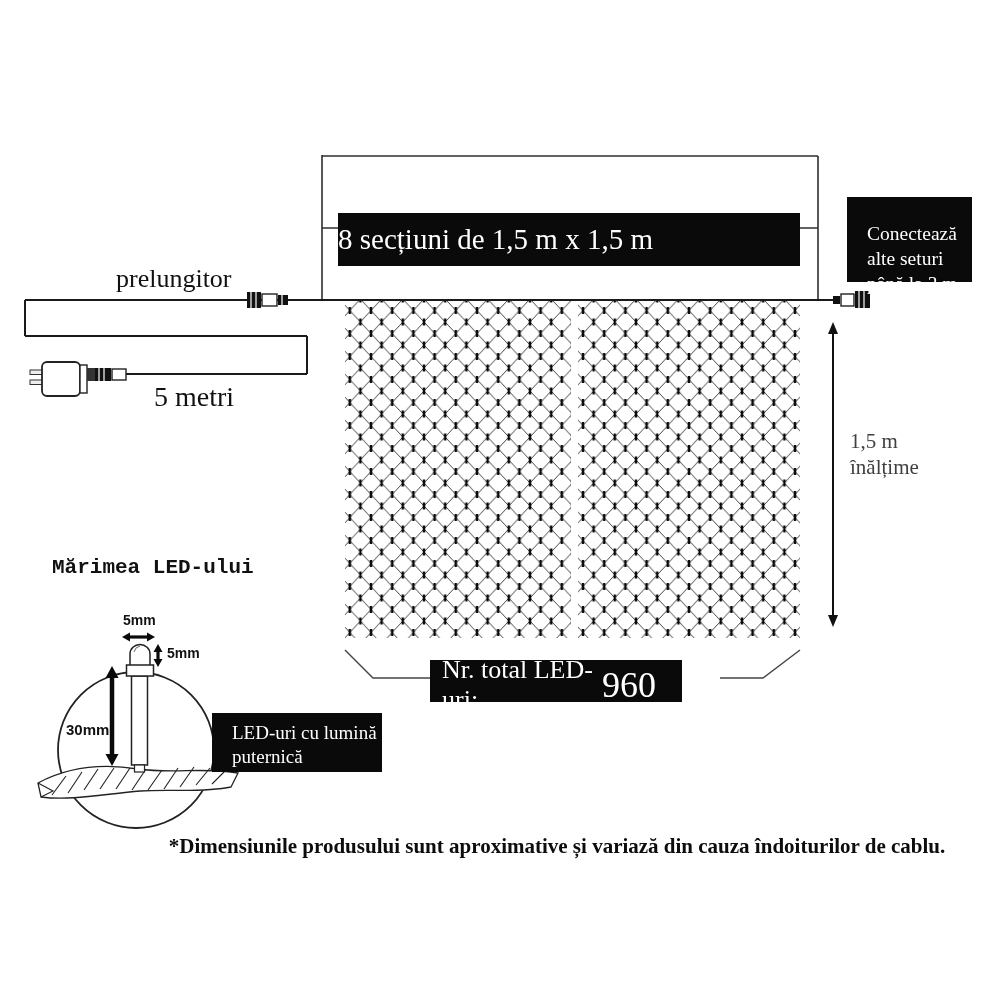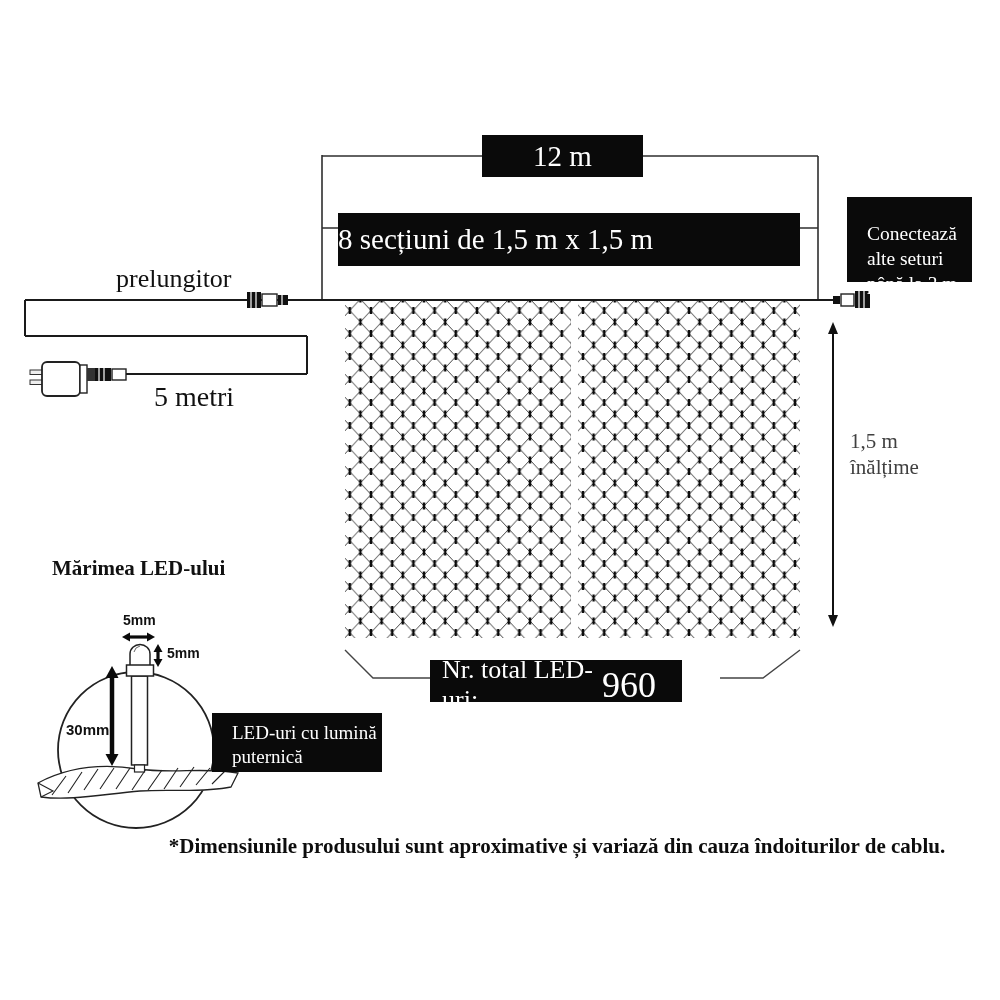--- a/index.html
+++ b/index.html
@@ -14,21 +14,21 @@
   .box-connect span{display:block;}
   .box-total{left:430px;top:660px;width:252px;height:42px;display:flex;align-items:center;box-sizing:border-box;padding:8px 26px 0 12px;}
   .box-total .lbl{font-size:26px;}
   .box-total .val{font-size:36px;margin-left:auto;}
   .box-callout{left:212px;top:713px;width:170px;height:59px;font-size:19px;line-height:24px;padding:8px 0 0 20px;box-sizing:border-box;}
   .box-callout span{display:block;}
   .lbl-prelungitor{left:116px;top:264px;font-size:26px;color:#111;}
   .lbl-5metri{left:154px;top:381px;font-size:28px;color:#111;}
   .lbl-height{left:850px;top:428px;font-size:21px;line-height:26px;color:#404040;}
   .lbl-height span{display:block;}
-  .lbl-ledtitle{left:52px;top:556px;font-size:21px;font-weight:bold;color:#111;}
+  .lbl-ledtitle{left:52px;top:556px;font-size:21px;font-weight:bold;color:#111;font-family:Liberation Mono, monospace;}
   .dim{font-family:"Liberation Sans", sans-serif;font-weight:bold;color:#111;}
   .dim-5top{left:123px;top:612px;font-size:14px;}
   .dim-5right{left:167px;top:645px;font-size:14px;}
   .dim-30{left:66px;top:721px;font-size:15px;}
   .footnote{left:557px;top:834px;transform:translateX(-50%);white-space:nowrap;
             font-size:21px;font-weight:bold;color:#0d0d0d;}
 </style>
 </head>
 <body>
 
@@ -126,23 +126,20 @@
       <polygon points="158,644 153.5,652 162.5,652" fill="#0a0a0a"></polygon>
       <polygon points="158,667 153.5,659 162.5,659" fill="#0a0a0a"></polygon>
     </g>
     <g>
       <path d="M112 676 V756" stroke="#0a0a0a" stroke-width="4.5"></path>
       <polygon points="112,666 105.5,678 118.5,678" fill="#0a0a0a"></polygon>
       <polygon points="112,766 105.5,754 118.5,754" fill="#0a0a0a"></polygon>
     </g>
   </svg>
 
-  <div class="blackbox box-12m">
-    <span>12 m</span>
-  </div>
 
   <div class="blackbox box-sections">
     <span>8 secțiuni de 1,5 m x 1,5 m</span>
   </div>
 
   <div class="blackbox box-connect">
     <span>Conectează</span>
     <span>alte seturi</span>
     <span>până la 3 m</span>
   </div>

